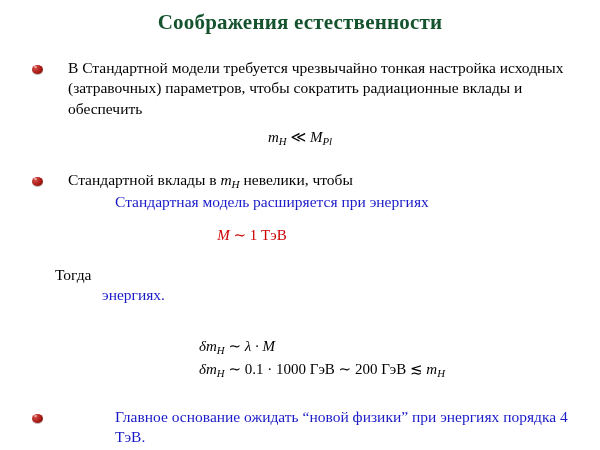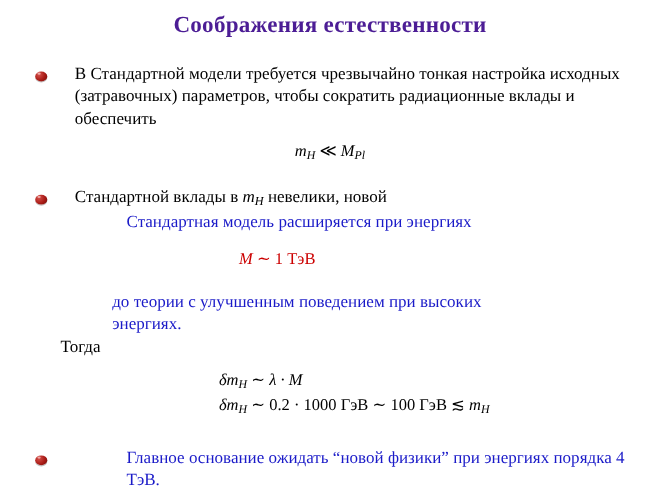--- a/index.html
+++ b/index.html
@@ -14,21 +14,21 @@
     overflow: hidden;
   }
   .slide {
     position: relative;
     width: 600px;
     height: 450px;
     box-sizing: border-box;
   }
   .title {
     text-align: center;
-    color: #4c1d95;
+    color: #14532d;
     font-family: "Liberation Serif", serif;
     font-weight: bold;
     font-size: 21px;
     letter-spacing: 0.2px;
     margin: 10px 0 0 0;
     padding: 0;
   }
 
   
   .bullet-row {
@@ -135,49 +135,48 @@
     <span class="upr">≪</span>
     <span><span>M</span><span class="sub">Pl</span></span>
   </div>
 
   <div class="bullet-row b2">
     <span class="bullet-icon">
       <span class="ball"></span>
         <span class="shine"></span>
     </span>
     <div>
-      <div class="para"><span> Стандартной вклады в </span><i><span>m</span><span class="sub">H</span></i><span> невелики, новой</span></div>
+      <div class="para"><span> Стандартной вклады в </span><i><span>m</span><span class="sub">H</span></i><span> невелики, чтобы</span></div>
       <div class="para blue">Стандартная модель расширяется при энергиях</div>
     </div>
   </div>
 
   <div class="math red m2">
     <i>M</i>
     <span class="upr">∼</span>
     <span class="upr">1</span>
     <span class="upr">ТэВ</span>
   </div>
 
   <div class="t3">
-    <div class="para blue">до теории с улучшенным поведением при высоких</div>
+    <div class="para">Тогда</div>
     <div class="para blue">энергиях.</div>
-    <div class="para">Тогда</div>
   </div>
 
   <div class="m3">
     <span class="inner math-block">
       <span class="line">
         <span>δ</span><span>m</span><span class="sub">H</span>
         <span class="upr">∼</span>
         <span>λ · M</span>
       </span>
       <span class="line">
         <span>δ</span><span>m</span><span class="sub">H</span>
         <span class="upr">∼</span>
-        <span class="upr">0.2 · 1000 ГэВ ∼ 100 ГэВ</span>
+        <span class="upr">0.1 · 1000 ГэВ ∼ 200 ГэВ</span>
         <span class="upr">≲</span>
         <span>m</span><span class="sub">H</span>
       </span>
     </span>
   </div>
 
   <div class="bullet-row b4">
     <span class="bullet-icon">
       <span class="ball"></span>
         <span class="shine"></span>

